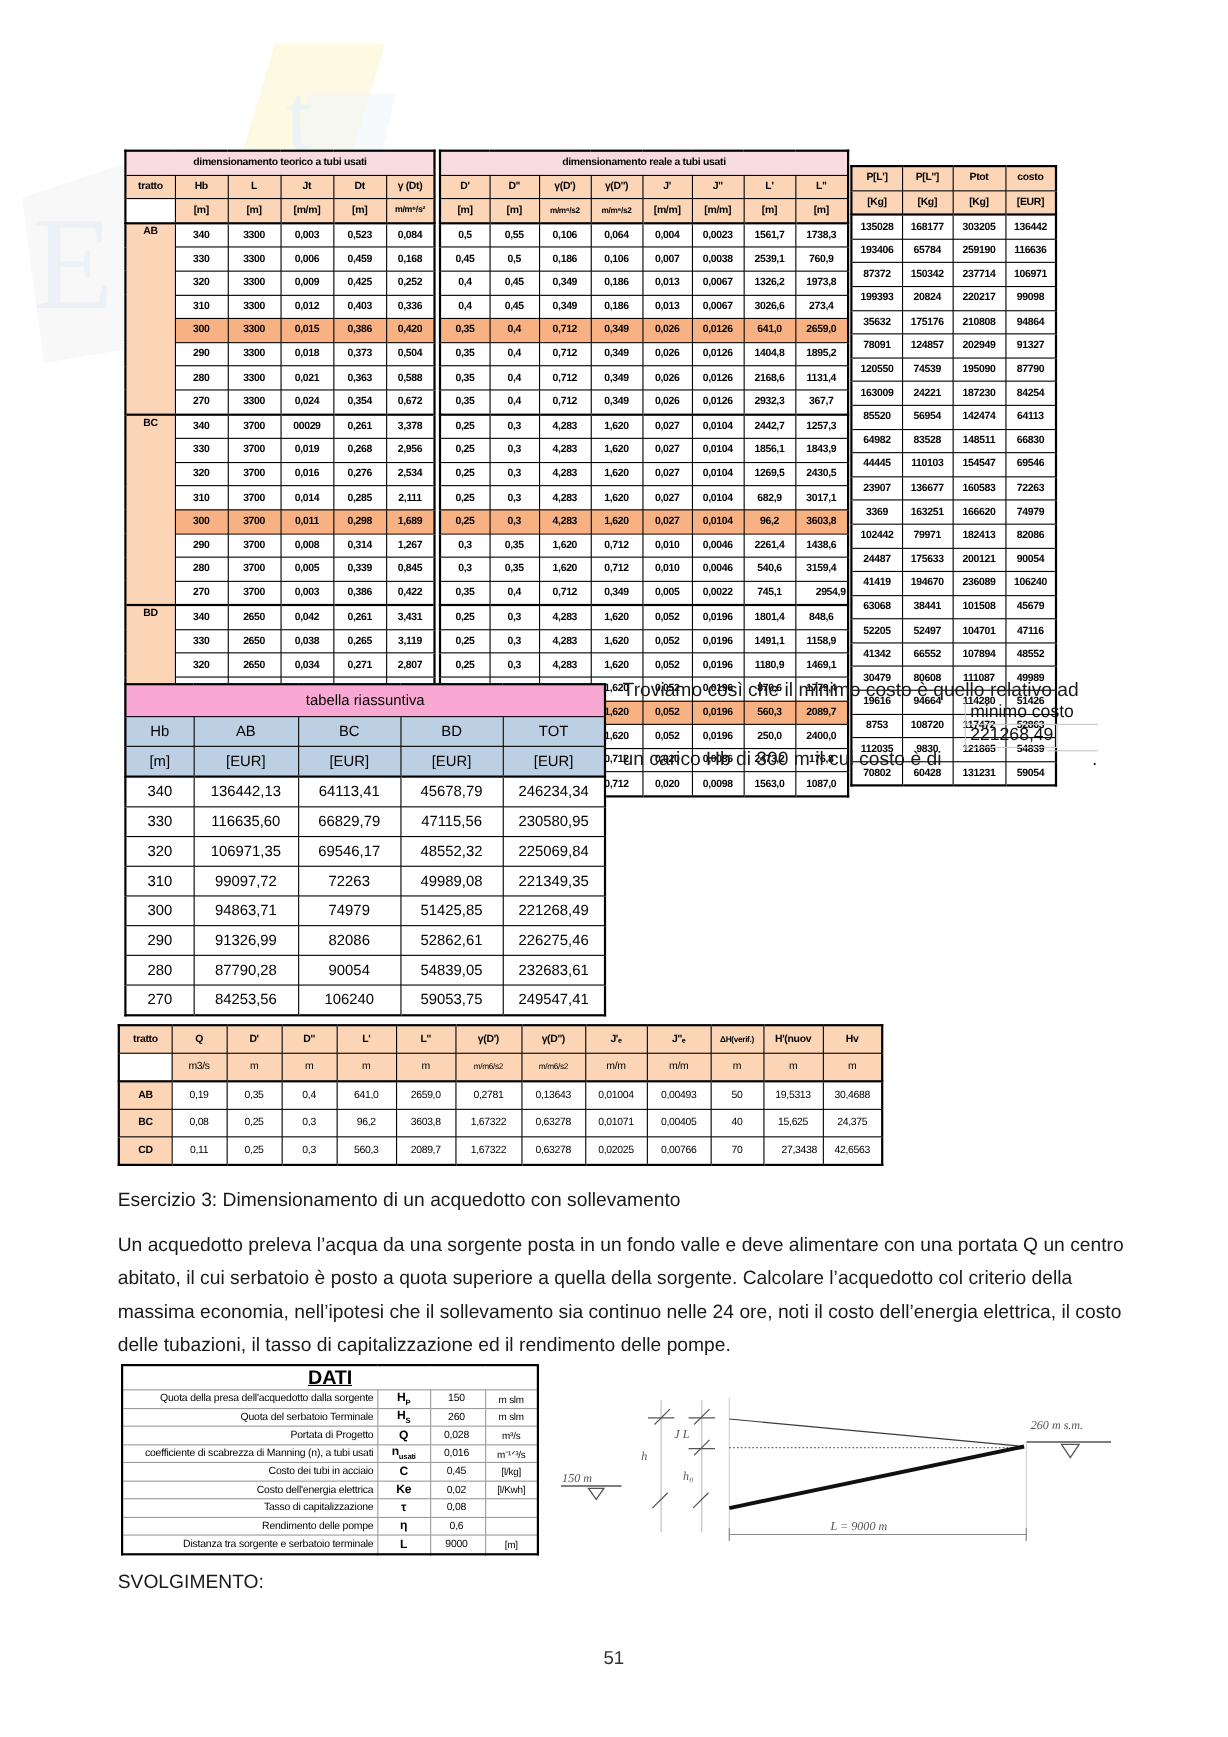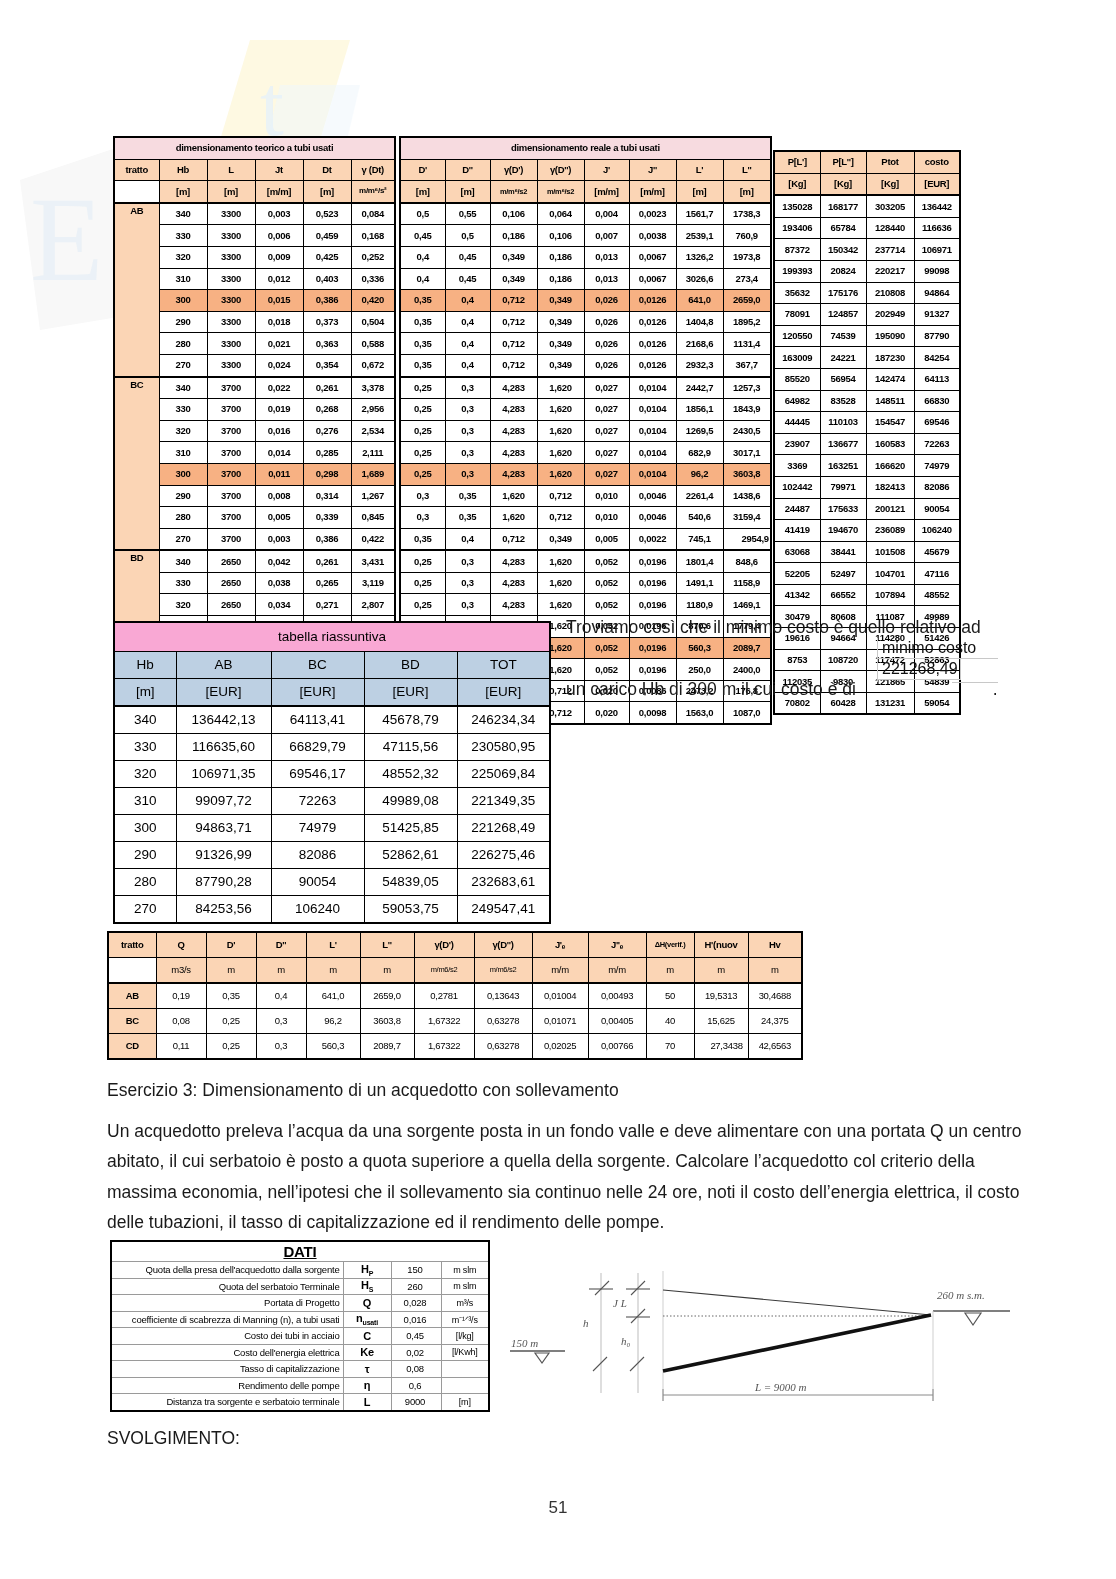--- a/index.html
+++ b/index.html
@@ -70,21 +70,21 @@
   #tbl-verifica td,#tbl-verifica th{font-size:9.5px;height:22px;}
   #tbl-verifica .sub{font-weight:normal;background:#fbd5b5;}
 
   
   #tbl-dati{border-collapse:collapse;}
   #tbl-dati td{border:1px solid #9a9a9a;font-size:9.5px;height:15.5px;padding:0 3px;font-weight:normal;letter-spacing:-0.2px;}
   #tbl-dati .lbl{text-align:right;}
   #tbl-dati .sym{text-align:center;font-weight:bold;font-size:11px;}
   #tbl-dati .val{text-align:center;padding-right:5px;}
   #tbl-dati .unit{text-align:center;font-size:9px;}
-  #tbl-dati .datihdr{text-align:center;font-weight:bold;font-size:15px;text-decoration:underline;height:19px;}
+  #tbl-dati .datihdr{text-align:center;font-weight:bold;font-size:18px;text-decoration:underline;height:19px;}
   #tbl-dati{border:2px solid #000;}
 
   
   .prose{
     position:absolute;
     font-family:"Liberation Sans", sans-serif;
     font-size:17.5px;
     line-height:1.62;
     color:#1a1a1a;
     z-index:2;
@@ -211,21 +211,21 @@
           <td class="cell-white">270</td>
           <td class="cell-white">3300</td>
           <td class="cell-white">0,024</td>
           <td class="cell-white">0,354</td>
           <td class="cell-white thickright">0,672</td>
         </tr>
         <tr>
           <td class="tratto-cell thickleft" rowspan="8" style="border-top: 2px solid rgb(0, 0, 0); vertical-align: top; padding-top: 2px;">BC</td>
           <td class="cell-white" style="border-top: 2px solid rgb(0, 0, 0);">340</td>
           <td class="cell-white" style="border-top: 2px solid rgb(0, 0, 0);">3700</td>
-          <td class="cell-white" style="border-top: 2px solid rgb(0, 0, 0);">0,022</td>
+          <td class="cell-white" style="border-top: 2px solid rgb(0, 0, 0);">00029</td>
           <td class="cell-white" style="border-top: 2px solid rgb(0, 0, 0);">0,261</td>
           <td class="cell-white thickright" style="border-top: 2px solid rgb(0, 0, 0);">3,378</td>
         </tr>
         <tr>
           <td class="cell-white">330</td>
           <td class="cell-white">3700</td>
           <td class="cell-white">0,019</td>
           <td class="cell-white">0,268</td>
           <td class="cell-white thickright">2,956</td>
         </tr>
@@ -635,21 +635,21 @@
     <tbody id="costi-body">
         <tr>
           <td class="cell-white thickleft">135028</td>
           <td class="cell-white">168177</td>
           <td class="cell-white">303205</td>
           <td class="cell-white thickright">136442</td>
         </tr>
         <tr>
           <td class="cell-white thickleft">193406</td>
           <td class="cell-white">65784</td>
-          <td class="cell-white">128440</td>
+          <td class="cell-white">259190</td>
           <td class="cell-white thickright">116636</td>
         </tr>
         <tr>
           <td class="cell-white thickleft">87372</td>
           <td class="cell-white">150342</td>
           <td class="cell-white">237714</td>
           <td class="cell-white thickright">106971</td>
         </tr>
         <tr>
           <td class="cell-white thickleft">199393</td>

